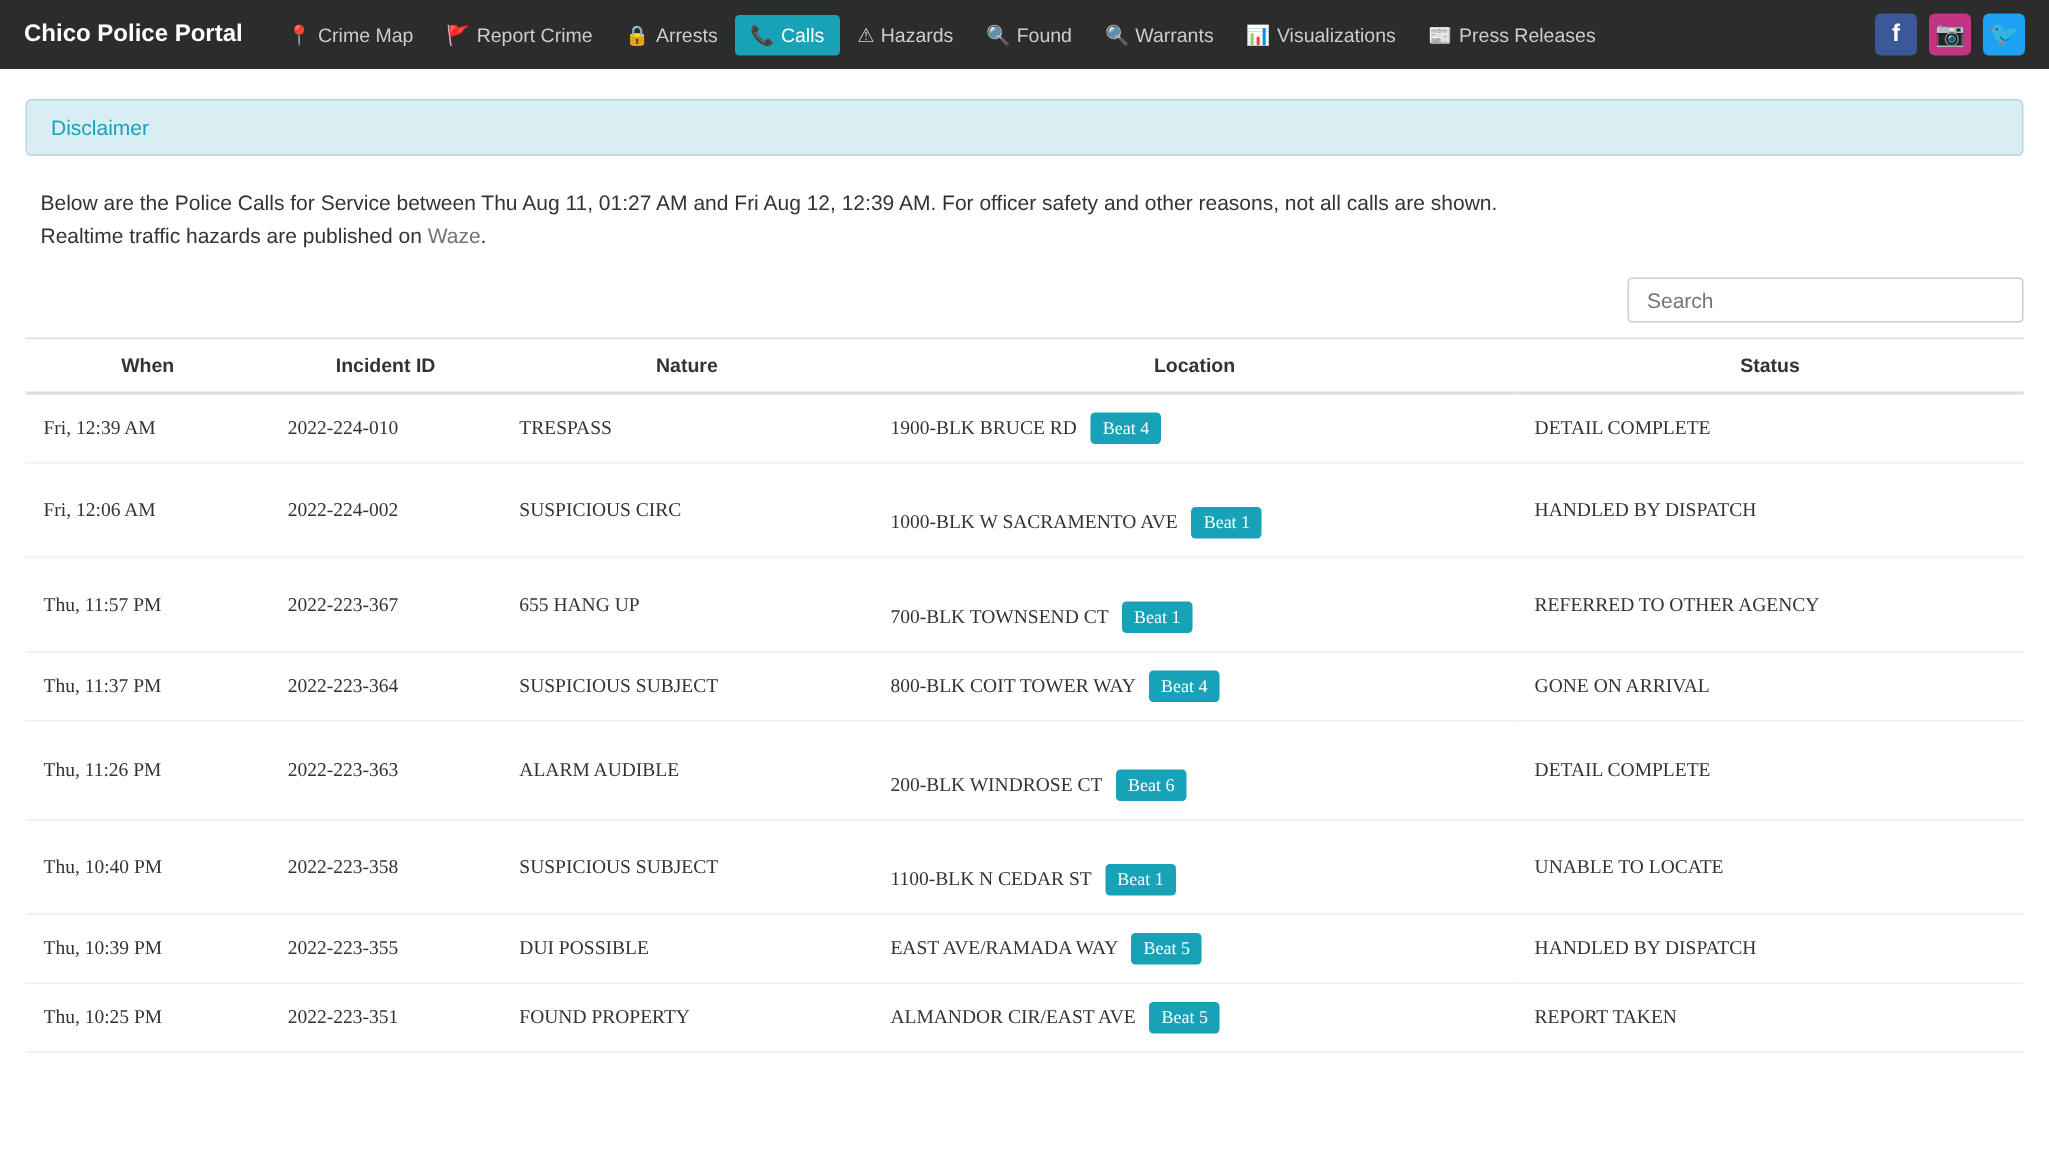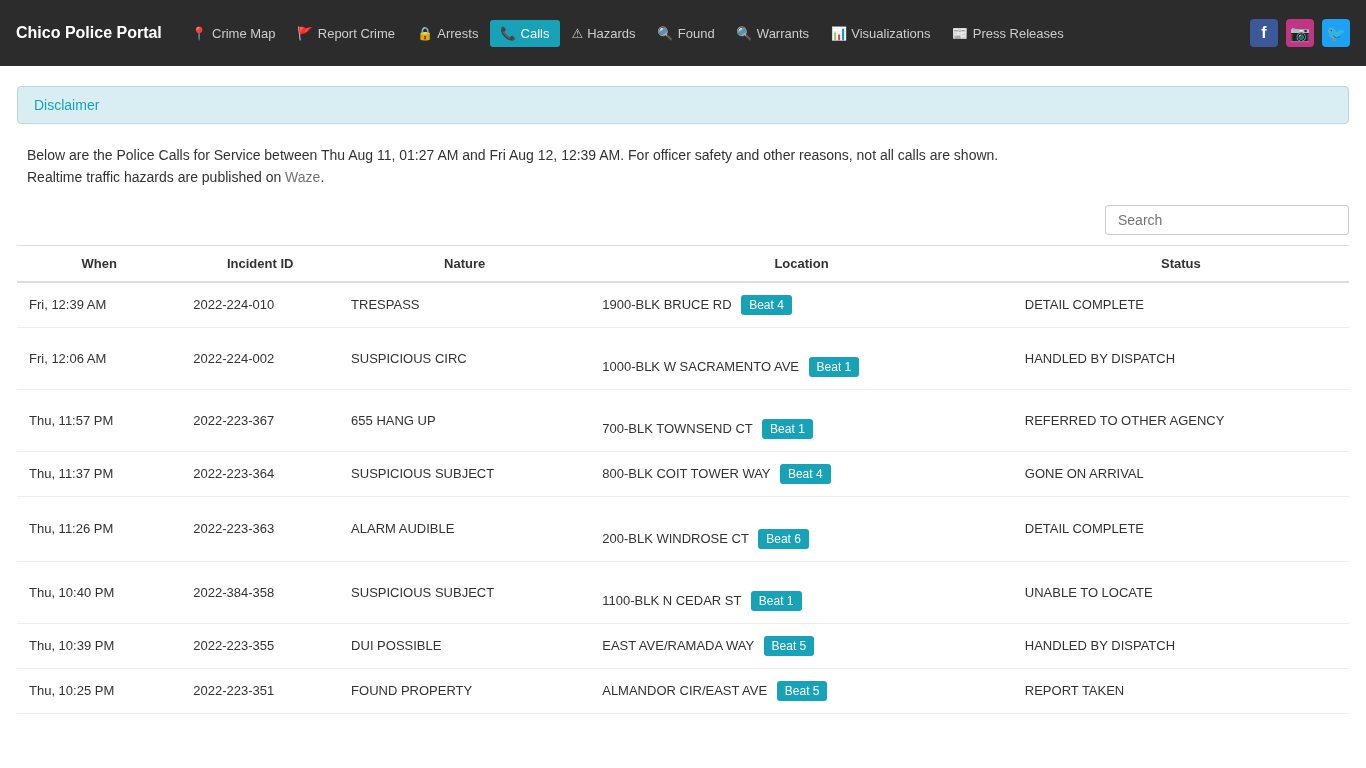--- a/index.html
+++ b/index.html
@@ -4,21 +4,21 @@
   <style>
     * { box-sizing: border-box; margin: 0; padding: 0; }
     body { font-family: Arial, sans-serif; font-size: 14px; background: #fff; color: #333; }
 
     
     .navbar {
       background: #2c2c2c;
       display: flex;
       align-items: center;
       padding: 0 16px;
-      height: 66px;
+      height: 46px;
     }
     .navbar-brand {
       color: #fff;
       font-size: 16px;
       font-weight: bold;
       margin-right: 20px;
       white-space: nowrap;
     }
     .nav-links {
       display: flex;
@@ -90,21 +90,21 @@
     .search-row {
       display: flex;
       justify-content: flex-end;
       margin-bottom: 10px;
     }
     .search-input {
       padding: 6px 12px;
       border: 1px solid #ccc;
       border-radius: 3px;
       font-size: 14px;
-      width: 244px;
+      width: 264px;
       color: #999;
     }
 
     
     .calls-table {
       width: 100%;
       border-collapse: collapse;
       font-size: 13px;
     }
     .calls-table th {
@@ -113,20 +113,21 @@
       border-bottom: 2px solid #ddd;
       border-top: 1px solid #ddd;
       background: #fff;
       font-weight: bold;
       color: #333;
     }
     .calls-table td {
       padding: 12px 12px;
       border-bottom: 1px solid #eee;
       vertical-align: middle;
+      font-family: Liberation Serif, serif;
     }
 
     .beat-badge {
       display: inline-block;
       padding: 3px 8px;
       border-radius: 3px;
       font-size: 12px;
       color: #fff;
       margin-left: 6px;
       font-weight: normal;
@@ -257,21 +258,21 @@
       <td>2022-223-363</td>
       <td>ALARM AUDIBLE</td>
       <td>
         200-BLK WINDROSE CT
         <span class="beat-badge beat-6">Beat 6</span>
       </td>
       <td>DETAIL COMPLETE</td>
     </tr>
         <tr>
       <td>Thu, 10:40 PM</td>
-      <td>2022-384-358</td>
+      <td>2022-223-358</td>
       <td>SUSPICIOUS SUBJECT</td>
       <td>
         1100-BLK N CEDAR ST
         <span class="beat-badge beat-1">Beat 1</span>
       </td>
       <td>UNABLE TO LOCATE</td>
     </tr>
         <tr>
       <td>Thu, 10:39 PM</td>
       <td>2022-223-355</td>

